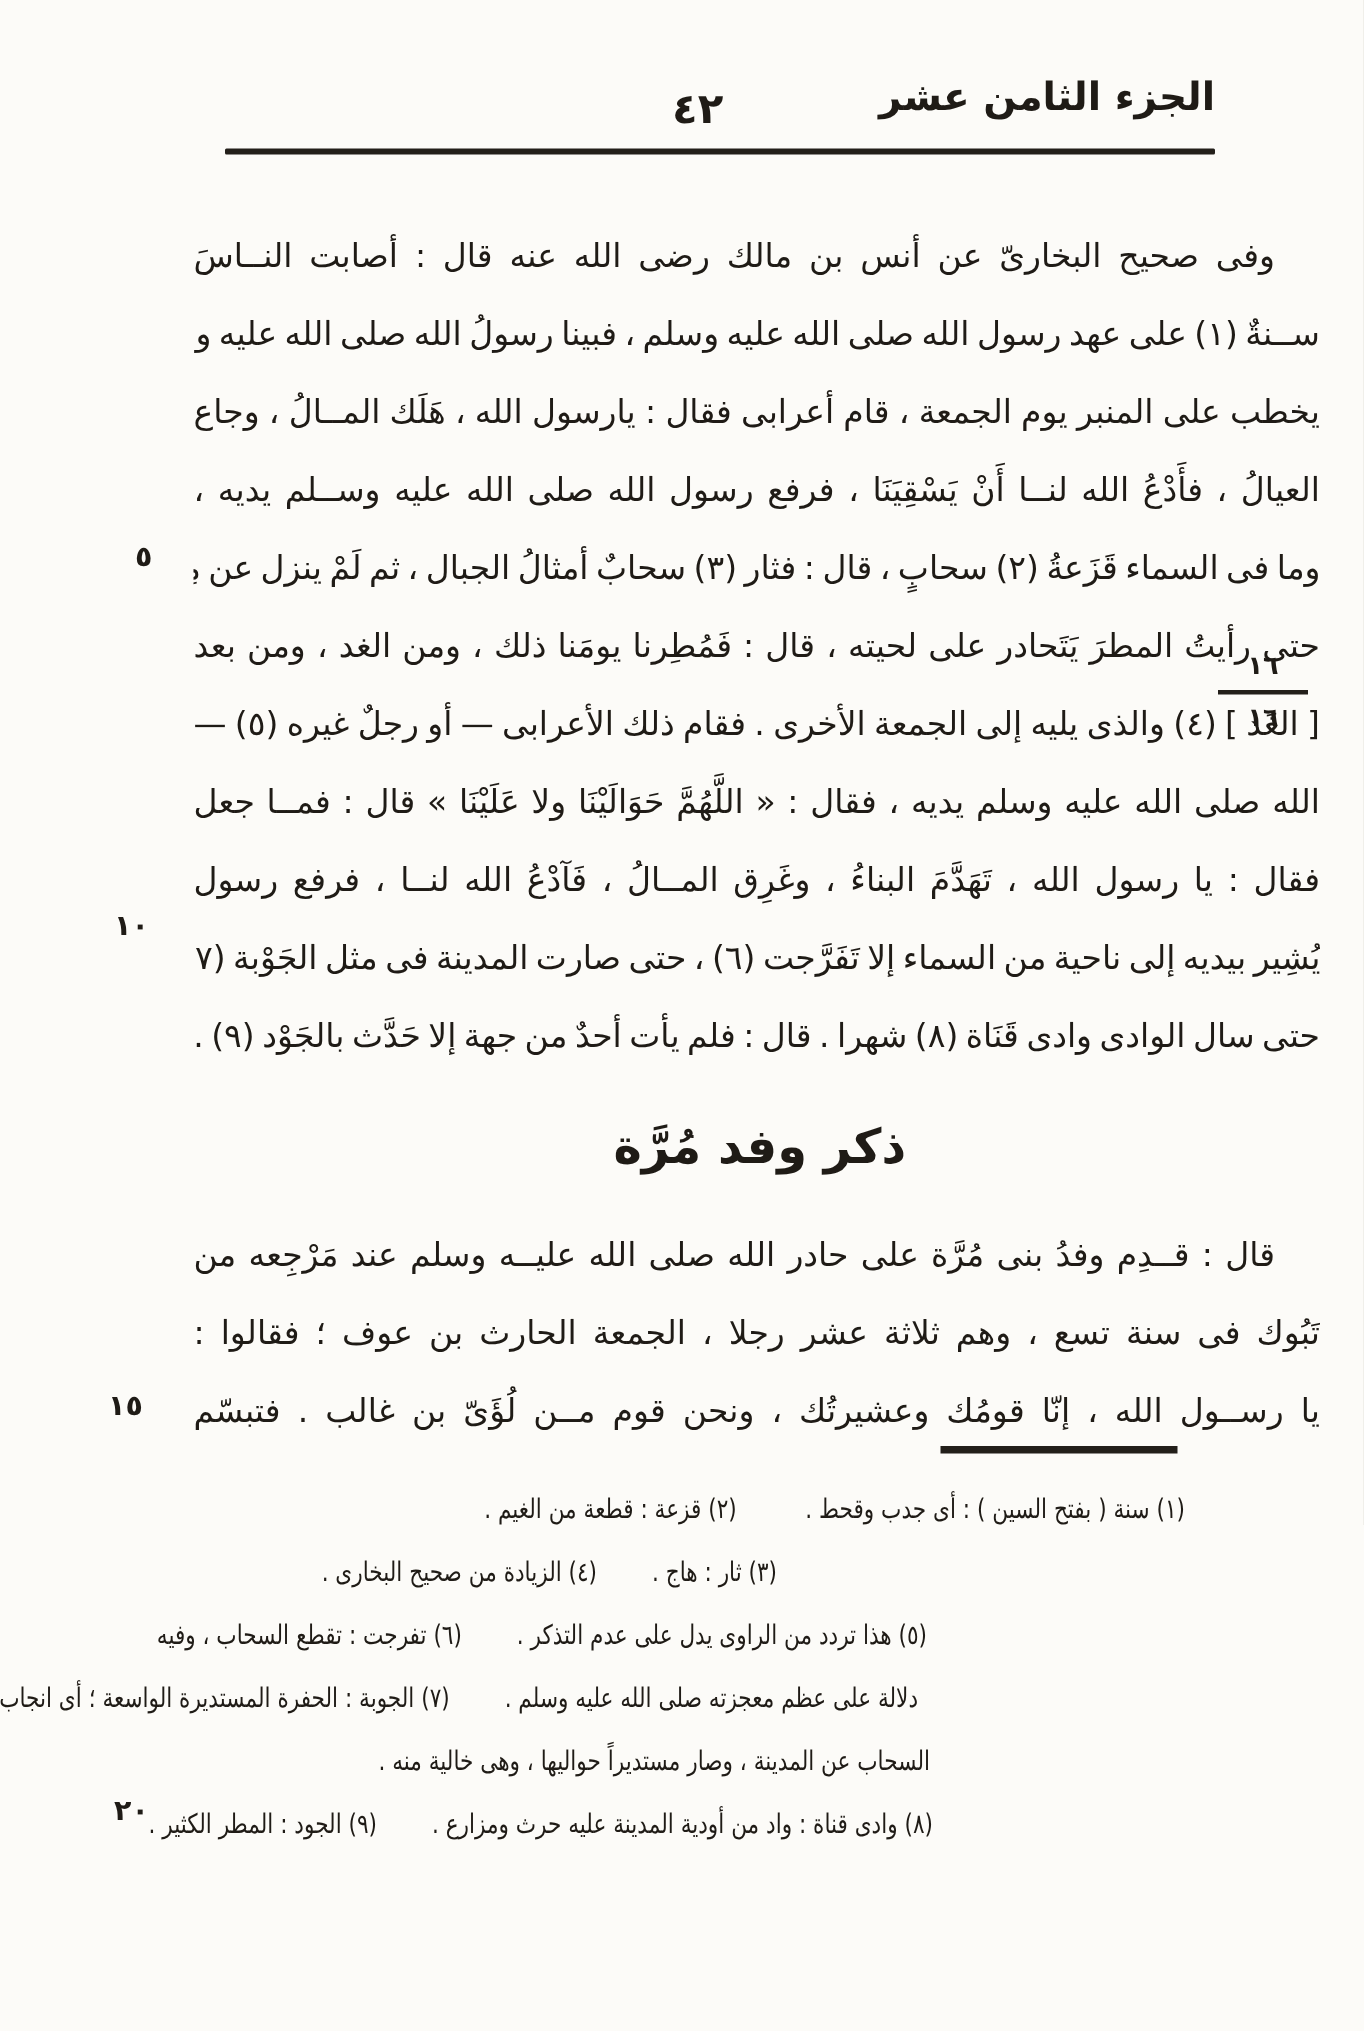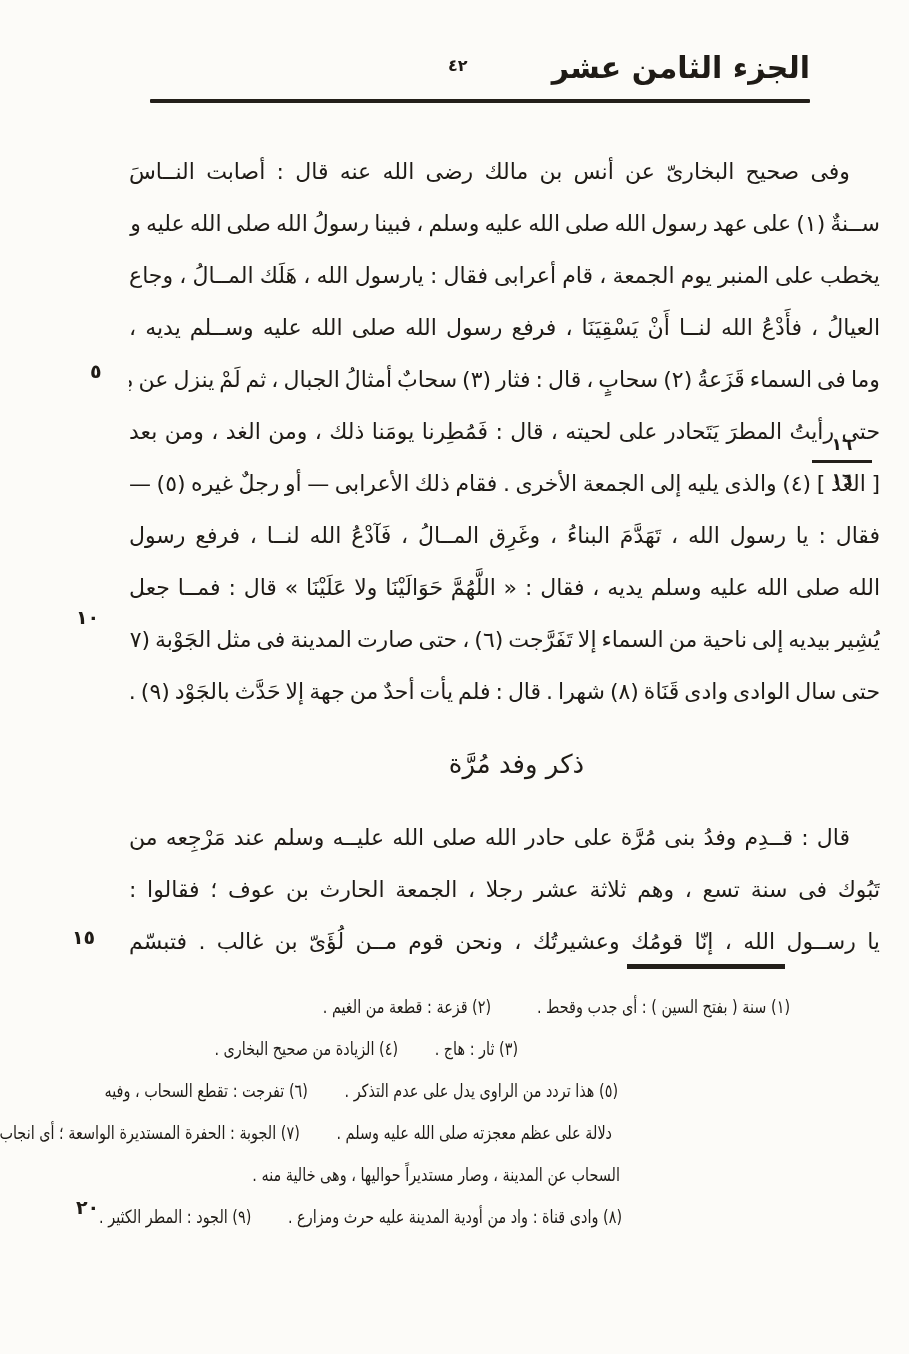--- a/index.html
+++ b/index.html
@@ -9,44 +9,44 @@
     margin:0 auto;
     background:#fcfbf8;
     color:#1f1b16;
     font-family:"DejaVu Sans", sans-serif;
     direction:rtl;
     overflow:hidden;
   }
   
   .hdr-pagenum{
     position:absolute;left:448px;top:56px;
-    font-size:16px;font-weight:bold;letter-spacing:2px;
+    font-size:28px;font-weight:bold;letter-spacing:2px;
   }
   .hdr-title{
     position:absolute;right:99px;top:50px;
-    font-size:30px;font-weight:bold;
+    font-size:26px;font-weight:bold;
   }
   .hdr-rule{
     position:absolute;left:150px;top:99px;width:660px;height:4px;
     background:#231f1a;border-radius:1px;
   }
   
   .para{position:absolute;left:129px;width:751px;}
   .p1{top:146px;}
   .p2{top:812px;}
   .bline{
     height:52px;line-height:52px;
     font-size:22px;word-spacing:-2px;
     text-align:justify;text-align-last:justify;
     overflow:hidden;white-space:nowrap;
   }
   .bline.first{padding-right:30px;}
   .section-heading{
-    position:absolute;left:141px;top:736px;width:751px;
-    text-align:center;font-size:26px;font-weight:normal;line-height:56px;
+    position:absolute;left:131px;top:736px;width:751px;
+    text-align:center;font-size:32px;font-weight:bold;line-height:56px;
   }
   
   .mnum{position:absolute;font-size:19px;font-weight:bold;}
   .mnum.n5 {left:90px;top:360px;}
   .mnum.n10{left:76px;top:606px;}
   .mnum.n15{left:72px;top:926px;}
   .mnum.n20{left:76px;top:1148px;margin-top:48px;}
   .folio{
     position:absolute;left:810px;top:432px;width:64px;
     text-align:center;font-weight:bold;font-size:17px;line-height:24px;
@@ -94,22 +94,22 @@
   </div>
 
   <div class="para p1">
     <div class="bline first">وفى صحيح البخارىّ عن أنس بن مالك رضى الله عنه قال : أصابت النــاسَ</div>
     <div class="bline">ســنةٌ (١) على عهد رسول الله صلى الله عليه وسلم ، فبينا رسولُ الله صلى الله عليه وســلم</div>
     <div class="bline">يخطب على المنبر يوم الجمعة ، قام أعرابى فقال : يارسول الله ، هَلَك المــالُ ، وجاع</div>
     <div class="bline">العيالُ ، فأَدْعُ الله لنــا أَنْ يَسْقِيَنَا ، فرفع رسول الله صلى الله عليه وســلم يديه ،</div>
     <div class="bline">وما فى السماء قَزَعةُ (٢) سحابٍ ، قال : فثار (٣) سحابٌ أمثالُ الجبال ، ثم لَمْ ينزل عن مِنبره</div>
     <div class="bline">حتى رأيتُ المطرَ يَتَحادر على لحيته ، قال : فَمُطِرنا يومَنا ذلك ، ومن الغد ، ومن بعد</div>
     <div class="bline">[ الغَد ] (٤) والذى يليه إلى الجمعة الأخرى . فقام ذلك الأعرابى — أو رجلٌ غيره (٥) —</div>
+    <div class="bline">الله صلى الله عليه وسلم يديه ، فقال : « اللَّهُمَّ حَوَالَيْنَا ولا عَلَيْنَا » قال : فمــا جعل</div>
     <div class="bline">فقال : يا رسول الله ، تَهَدَّمَ البناءُ ، وغَرِق المــالُ ، فَآدْعُ الله لنــا ، فرفع رسول</div>
-    <div class="bline">الله صلى الله عليه وسلم يديه ، فقال : « اللَّهُمَّ حَوَالَيْنَا ولا عَلَيْنَا » قال : فمــا جعل</div>
     <div class="bline">يُشِير بيديه إلى ناحية من السماء إلا تَفَرَّجت (٦) ، حتى صارت المدينة فى مثل الجَوْبة (٧) ،</div>
     <div class="bline">حتى سال الوادى وادى قَنَاة (٨) شهرا . قال : فلم يأت أحدٌ من جهة إلا حَدَّث بالجَوْد (٩) .</div>
   </div>
 
   <div class="section-heading">ذكر وفد مُرَّة</div>
 
   <div class="para p2">
     <div class="bline first">قال : قــدِم وفدُ بنى مُرَّة على حادر الله صلى الله عليــه وسلم عند مَرْجِعه من</div>
     <div class="bline">تَبُوك فى سنة تسع ، وهم ثلاثة عشر رجلا ، الجمعة الحارث بن عوف ؛ فقالوا :</div>
     <div class="bline">يا رســول الله ، إنّا قومُك وعشيرتُك ، ونحن قوم مــن لُؤَىّ بن غالب . فتبسّم</div>

